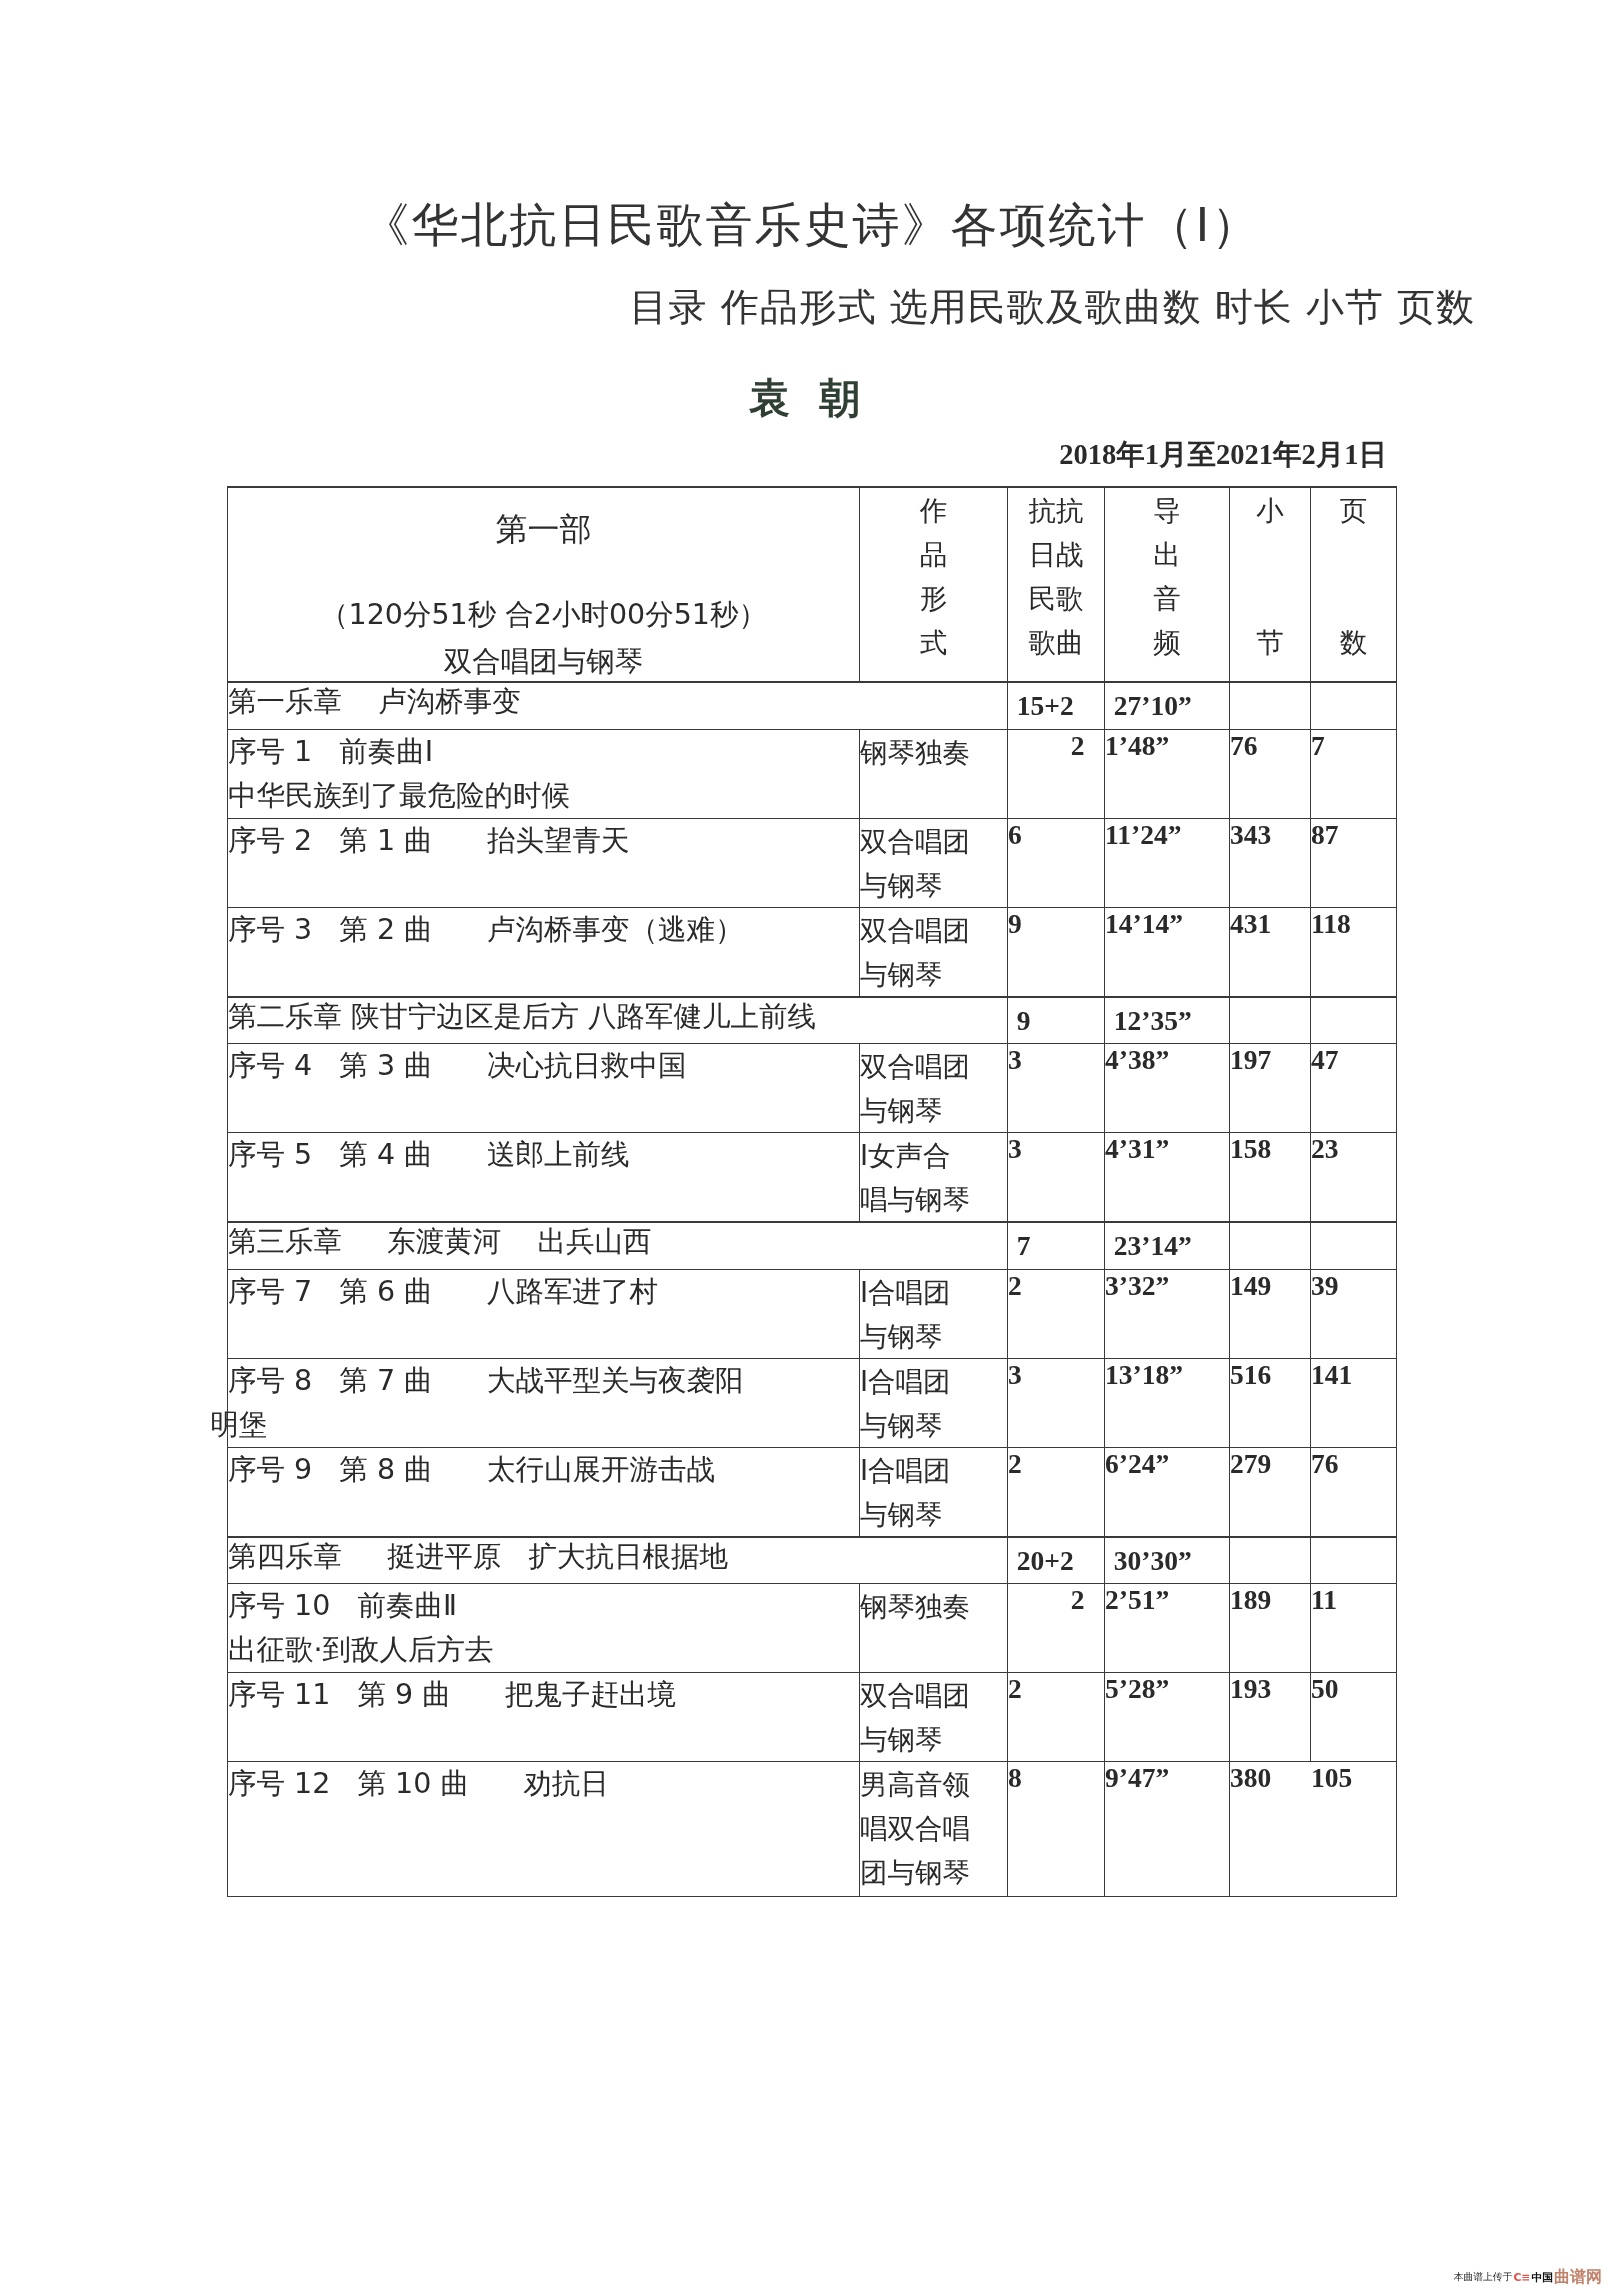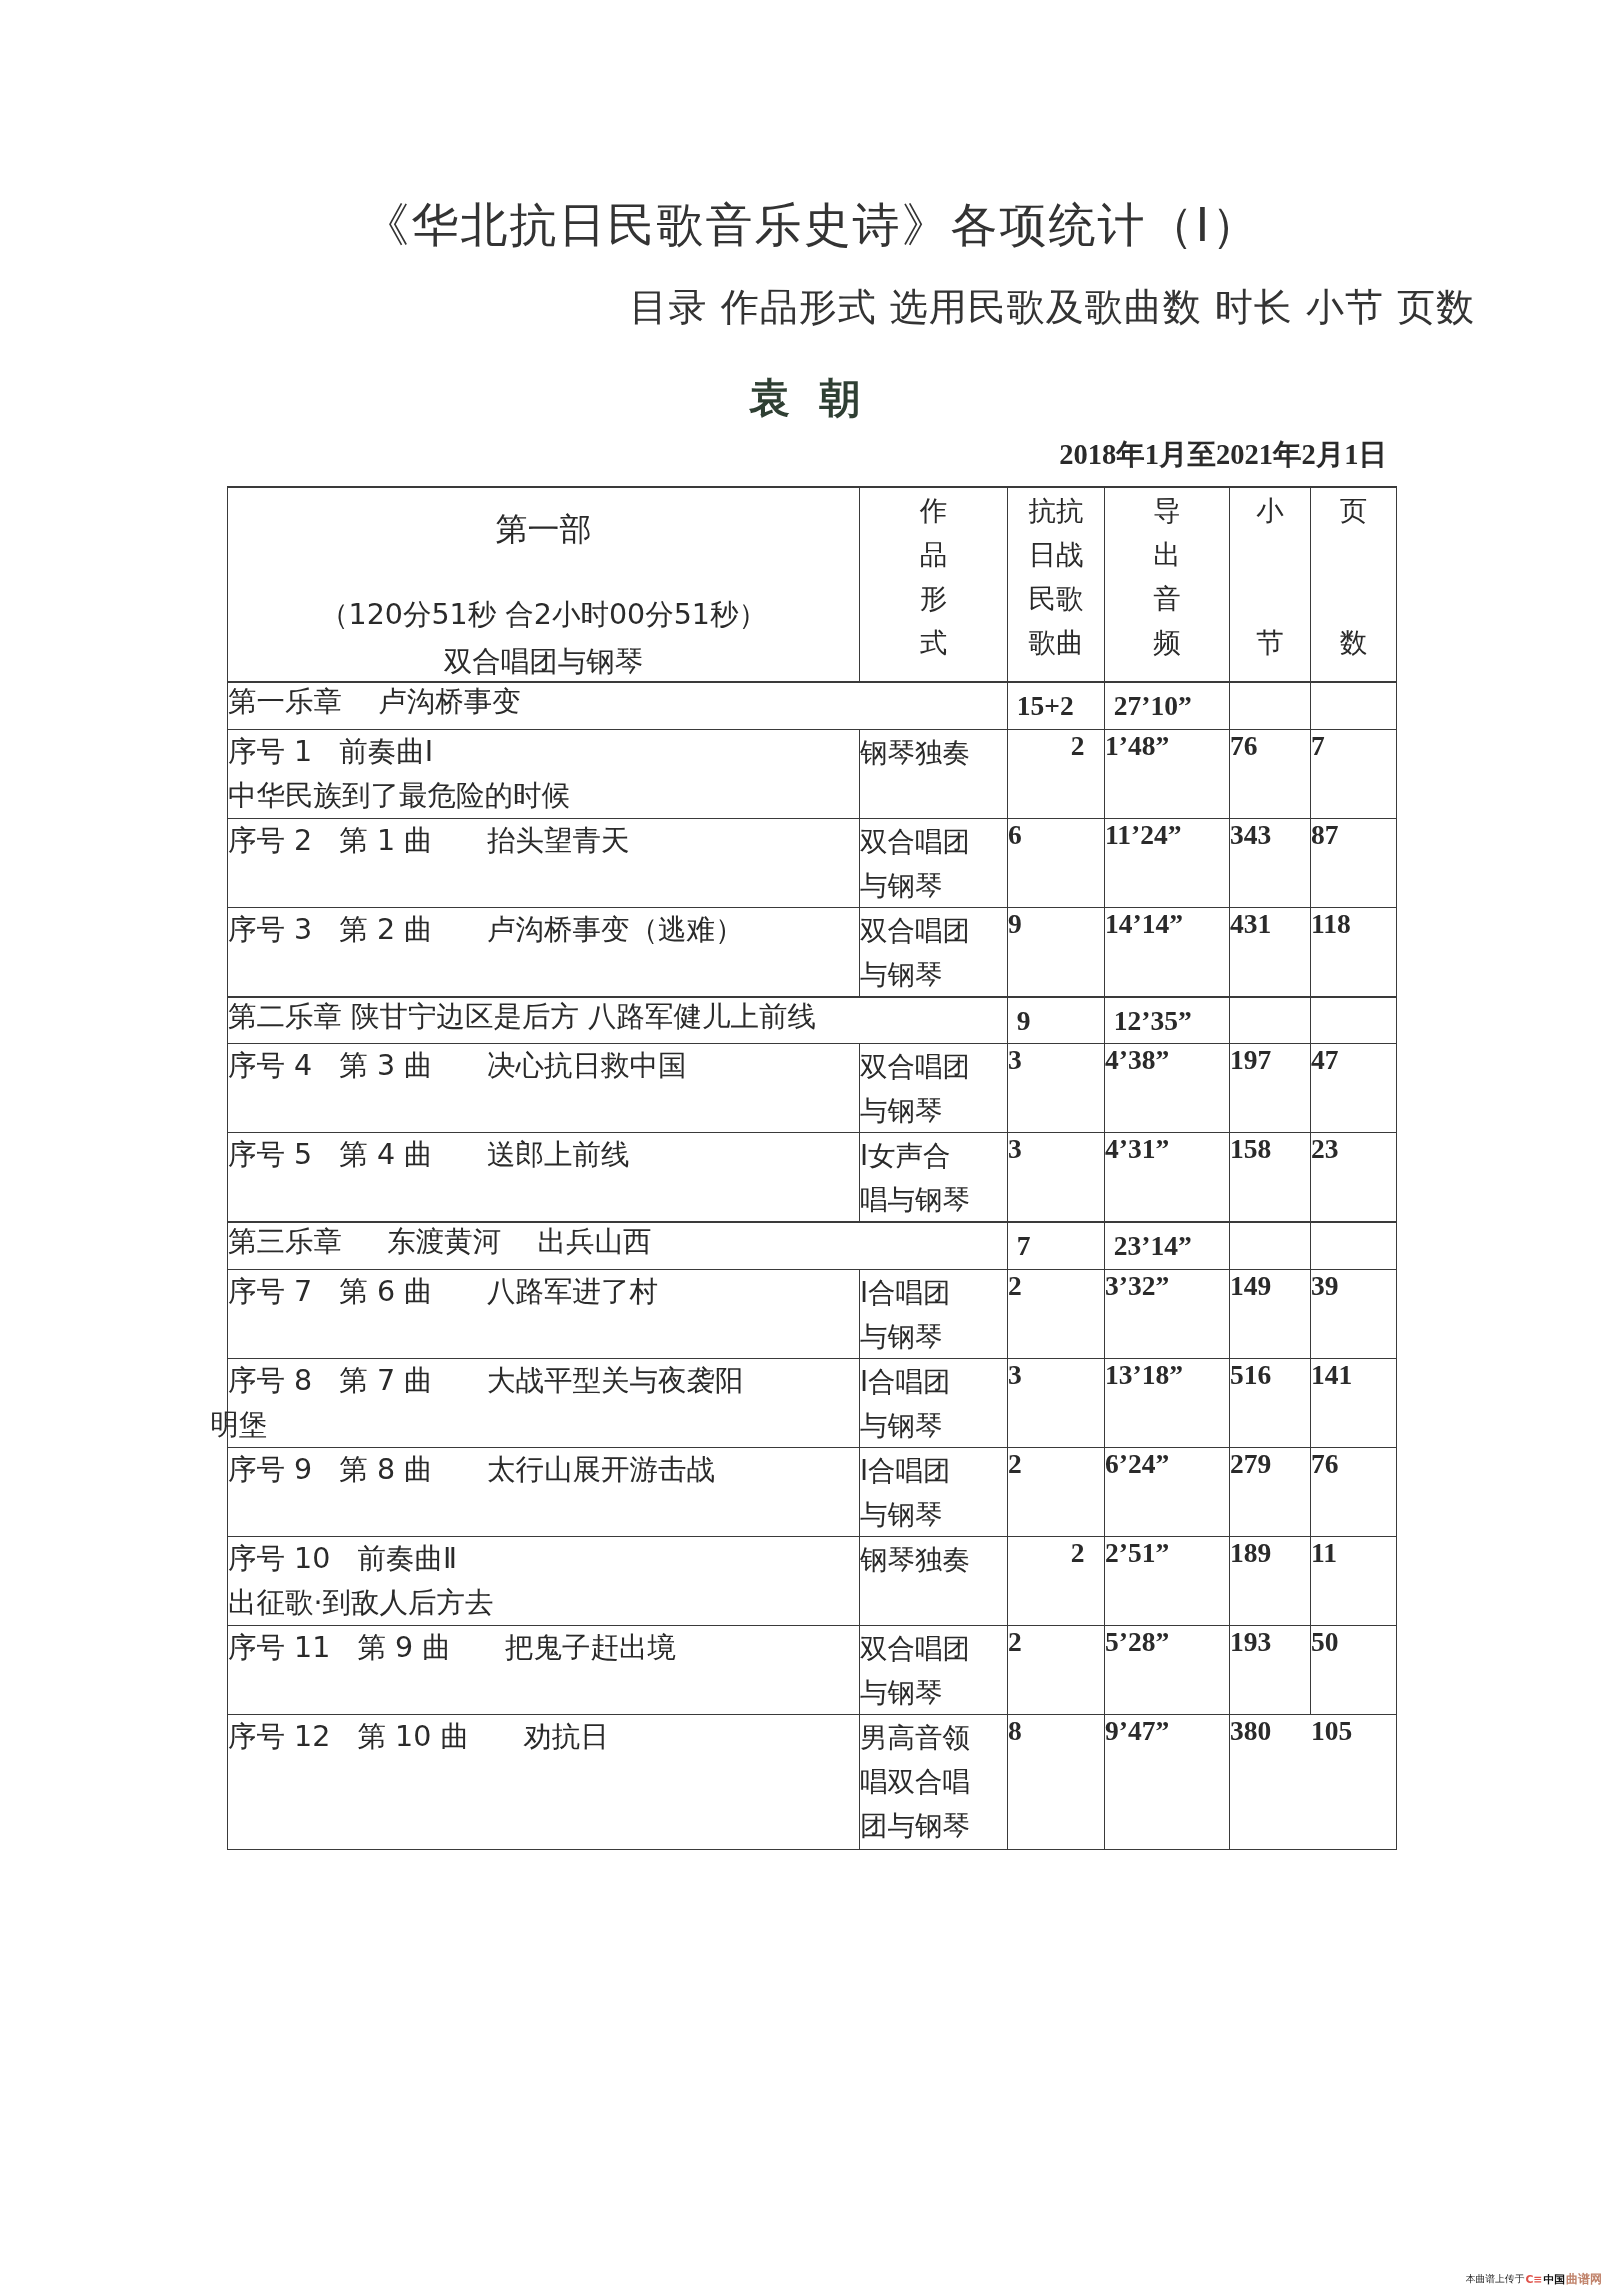--- a/index.html
+++ b/index.html
@@ -51,21 +51,21 @@
   .c3.right { text-align: right; padding-right: 19.6px; padding-left: 0; }
   .c4 { padding: 14.7px 0 0 24.5px; }
   .c5 { padding: 14.7px 0 0 22.6px; }
   .c6 { padding: 14.7px 0 0 13.7px; }
   .watermark {
     position: absolute; right: 21px; bottom: 6.9px; font-size: 9.8px; color: #222;
     display: flex; align-items: center; gap: 1px;
   }
   .wm-logo { color: #e0524a; font-weight: bold; font-size: 10.8px; }
   .wm-cn { color: #111; font-weight: bold; font-size: 10.8px; font-family: "DejaVu Serif", serif; }
-  .wm-site { color: #c0826a; font-weight: bold; font-size: 12px; }
+  .wm-site { color: #c0826a; font-weight: bold; font-size: 16px; }
 </style>
 </head>
 <body>
 
 <div class="title">《华北抗日民歌音乐史诗》各项统计（Ⅰ）</div>
 <div class="subtitle">目录 作品形式 选用民歌及歌曲数 时长 小节 页数</div>
 <div class="author">袁朝</div>
 <div class="date">2018年1月至2021年2月1日</div>
 
 <table class="tbl">
@@ -216,20 +216,27 @@
         <td class="row-title"><div>序号 9   第 8 曲      太行山展开游击战</div></td>
         <td class="form">
           <div>Ⅰ合唱团</div>
           <div>与钢琴</div>
         </td>
         <td class="num c3">2</td>
         <td class="num c4">6’24”</td>
         <td class="num c5">279</td>
         <td class="num c6">76</td>
       </tr>
+      <tr class="sect" style="height: 47px;">
+        <td colspan="2" class="sect-title">第四乐章     挺进平原   扩大抗日根据地</td>
+        <td class="num c3" style="padding-top:6.9px;padding-left:8.8px">20+2</td>
+        <td class="num c4" style="padding-top:6.9px;padding-left:8.8px">30’30”</td>
+        <td></td>
+        <td></td>
+      </tr>
       <tr style="height: 86px;">
         <td class="row-title"><div>序号 10   前奏曲Ⅱ</div><div>出征歌·到敌人后方去</div></td>
         <td class="form">
           <div>钢琴独奏</div>
         </td>
         <td class="num c3 right">2</td>
         <td class="num c4">2’51”</td>
         <td class="num c5">189</td>
         <td class="num c6">11</td>
       </tr>

